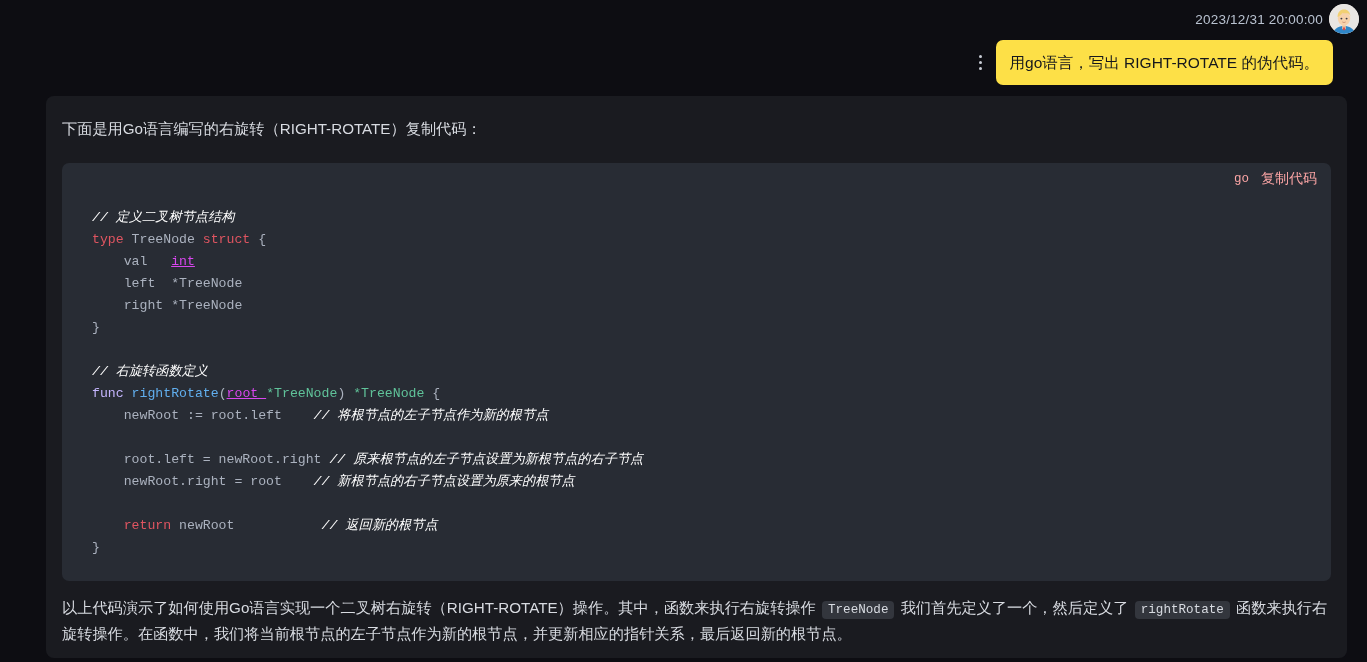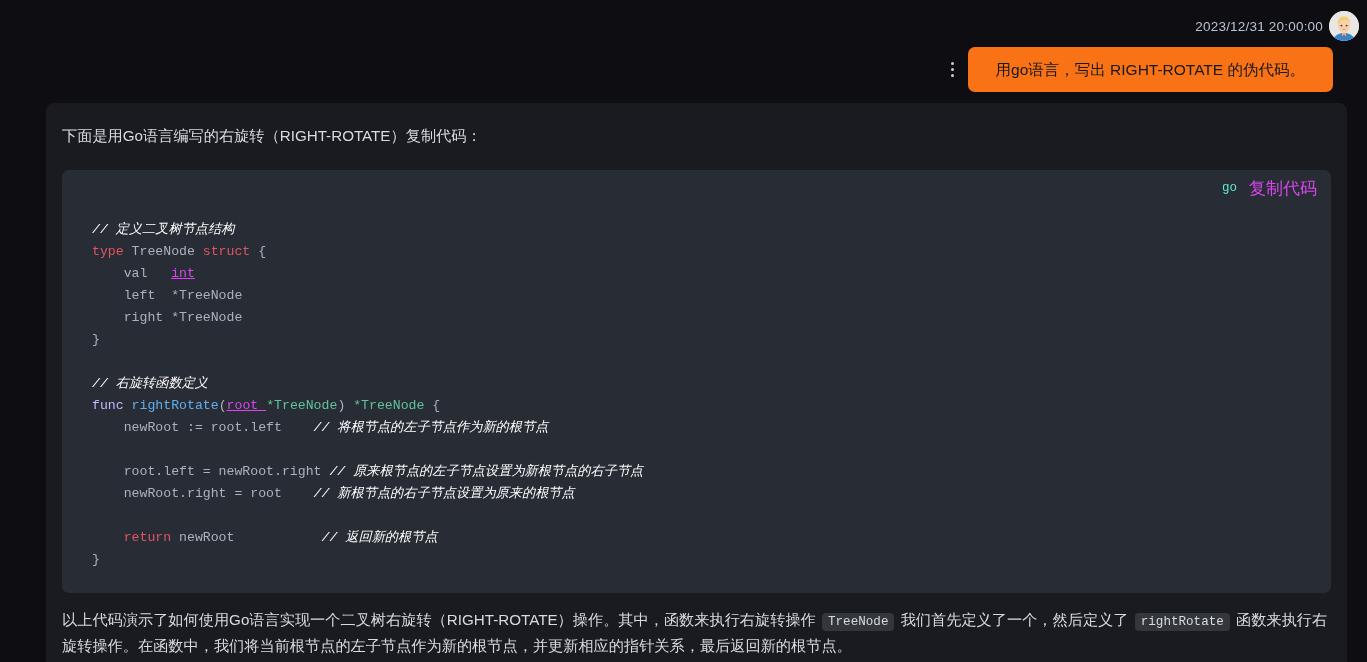--- a/index.html
+++ b/index.html
@@ -9,21 +9,20 @@
     background: #0d0d12;
     overflow: hidden;
     font-family: "Liberation Sans", sans-serif;
   }
 
   #app {
     position: relative;
     width: 1367px;
     height: 617px;
     background: #0d0d12;
-    margin-top: 7px;
   }
 
   
   .user-turn {
     position: absolute;
     top: 0; left: 0; right: 0;
     padding: 4px 0 0 0;
   }
   .user-meta {
     display: flex;
@@ -65,25 +64,25 @@
     margin-right: 7px;
     cursor: pointer;
   }
   .dots-menu i {
     display: block;
     width: 3px; height: 3px;
     border-radius: 50%;
     background: #c9cdd6;
   }
   .user-bubble {
-    background: #f97316;
+    background: #fde047;
     color: #16181c;
     font-size: 15.5px;
     line-height: 1.5;
-    padding: 11px 28px;
+    padding: 11px 14px;
     border-radius: 7px;
     max-width: 720px;
   }
 
   
   .asst-turn {
     position: absolute;
     top: 92px; left: 0; right: 0; bottom: 0;
   }
   .asst-meta {
@@ -131,27 +130,27 @@
   }
   .code-head {
     display: flex;
     justify-content: flex-end;
     align-items: center;
     gap: 12px;
     padding: 7px 14px 5px 14px;
     font-size: 13px;
   }
   .code-lang {
-    color: #5eead4;
+    color: #fca5a5;
     font-family: "Liberation Mono", monospace;
     font-size: 12.5px;
   }
   .code-copy {
-    color: #d946ef;
-    font-size: 17px;
+    color: #fca5a5;
+    font-size: 14px;
     cursor: pointer;
   }
   .code-body {
     padding: 14px 0 22px 30px;
     font-family: "Liberation Mono", monospace;
     font-size: 13.2px;
     line-height: 22px;
     white-space: pre;
     color: #abb2bf;
     overflow: hidden;

